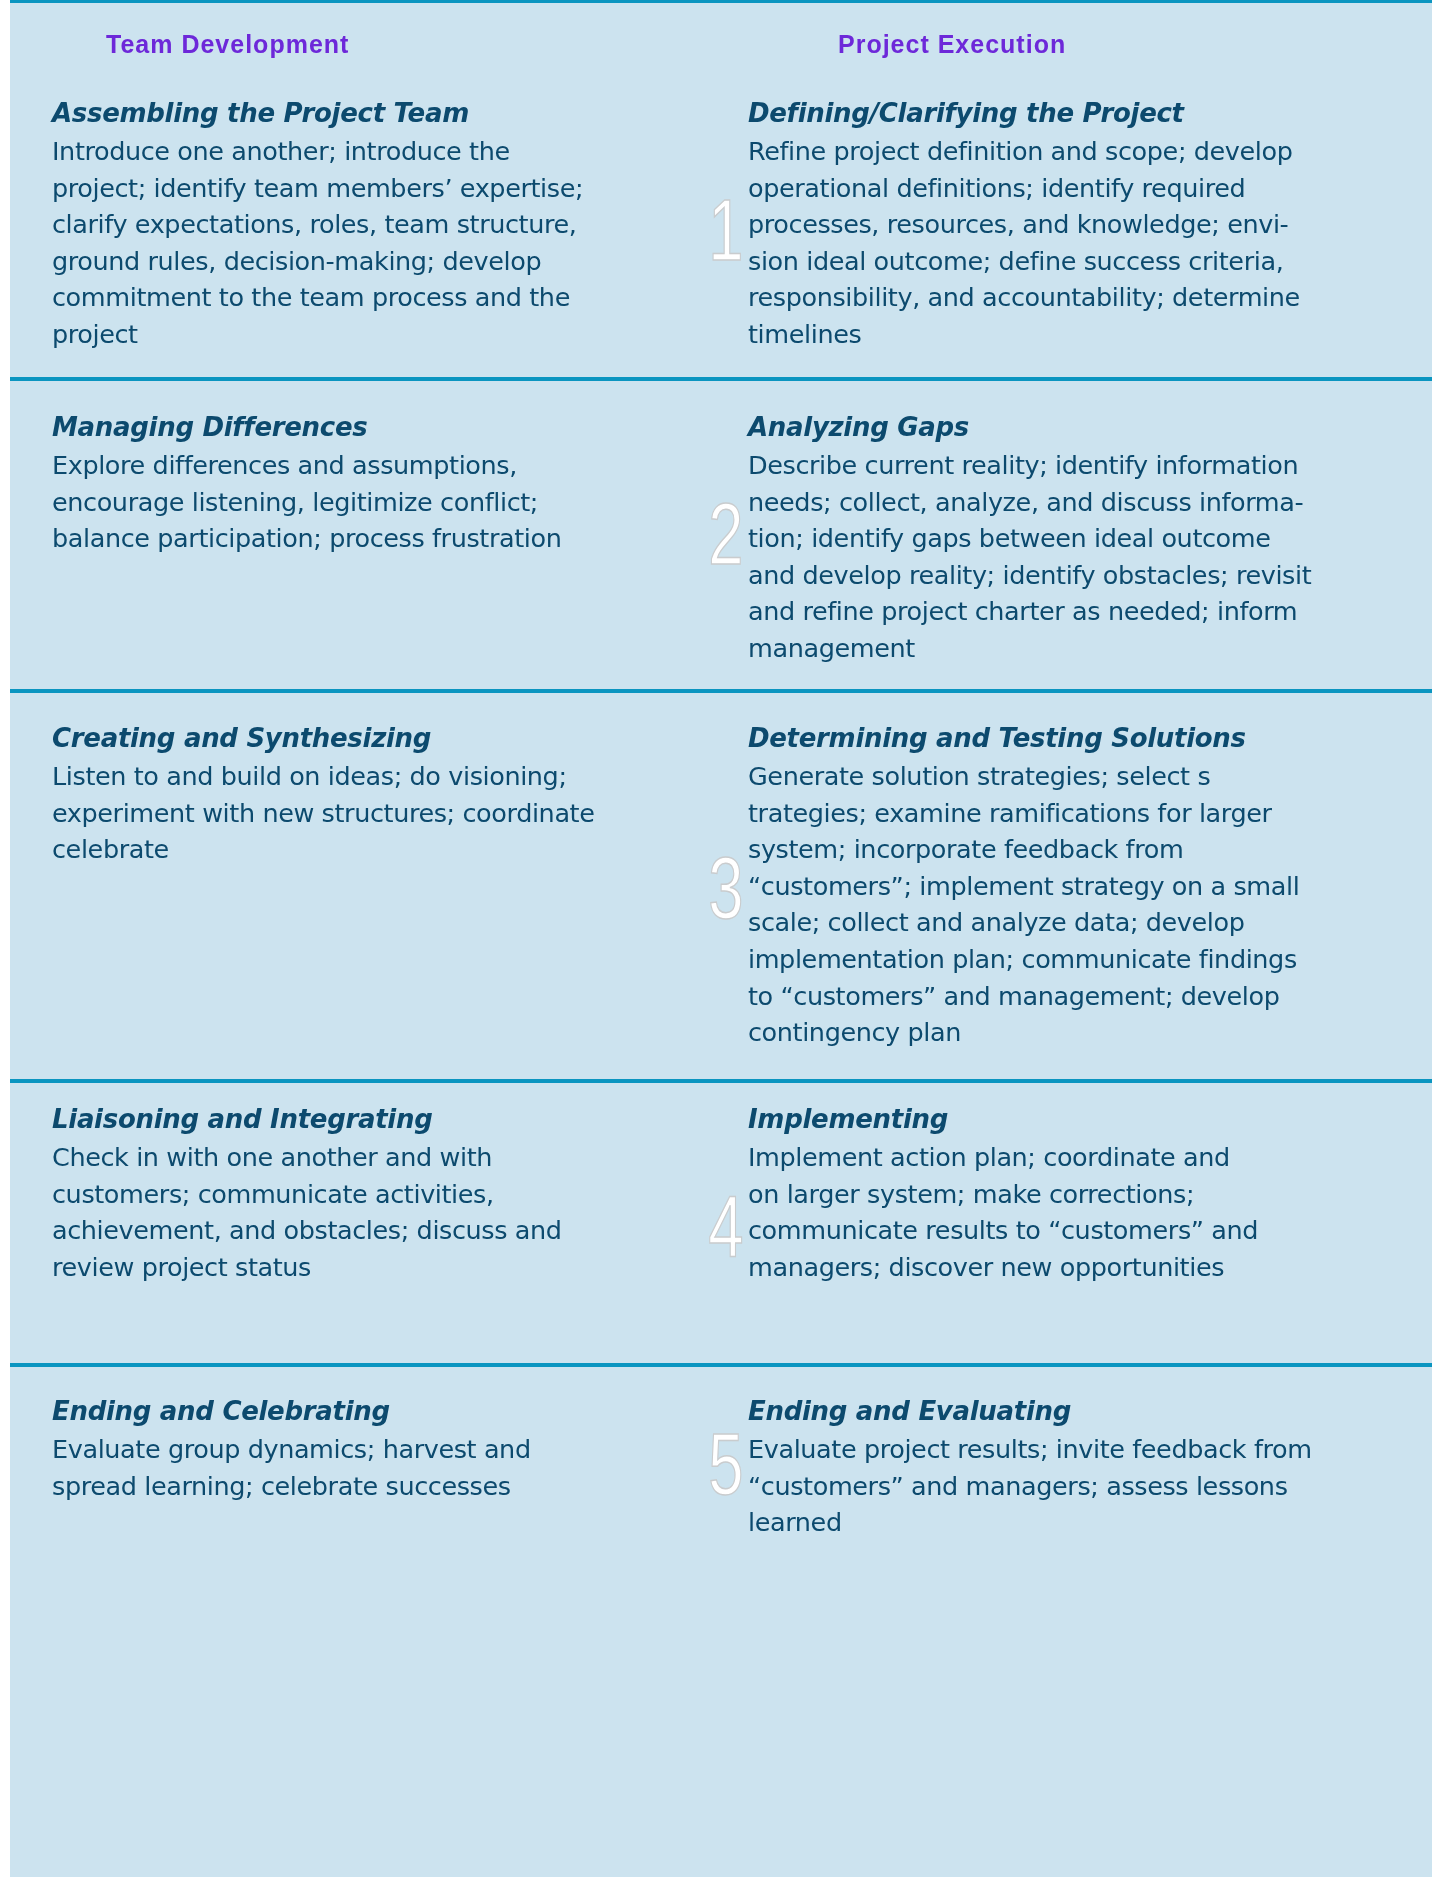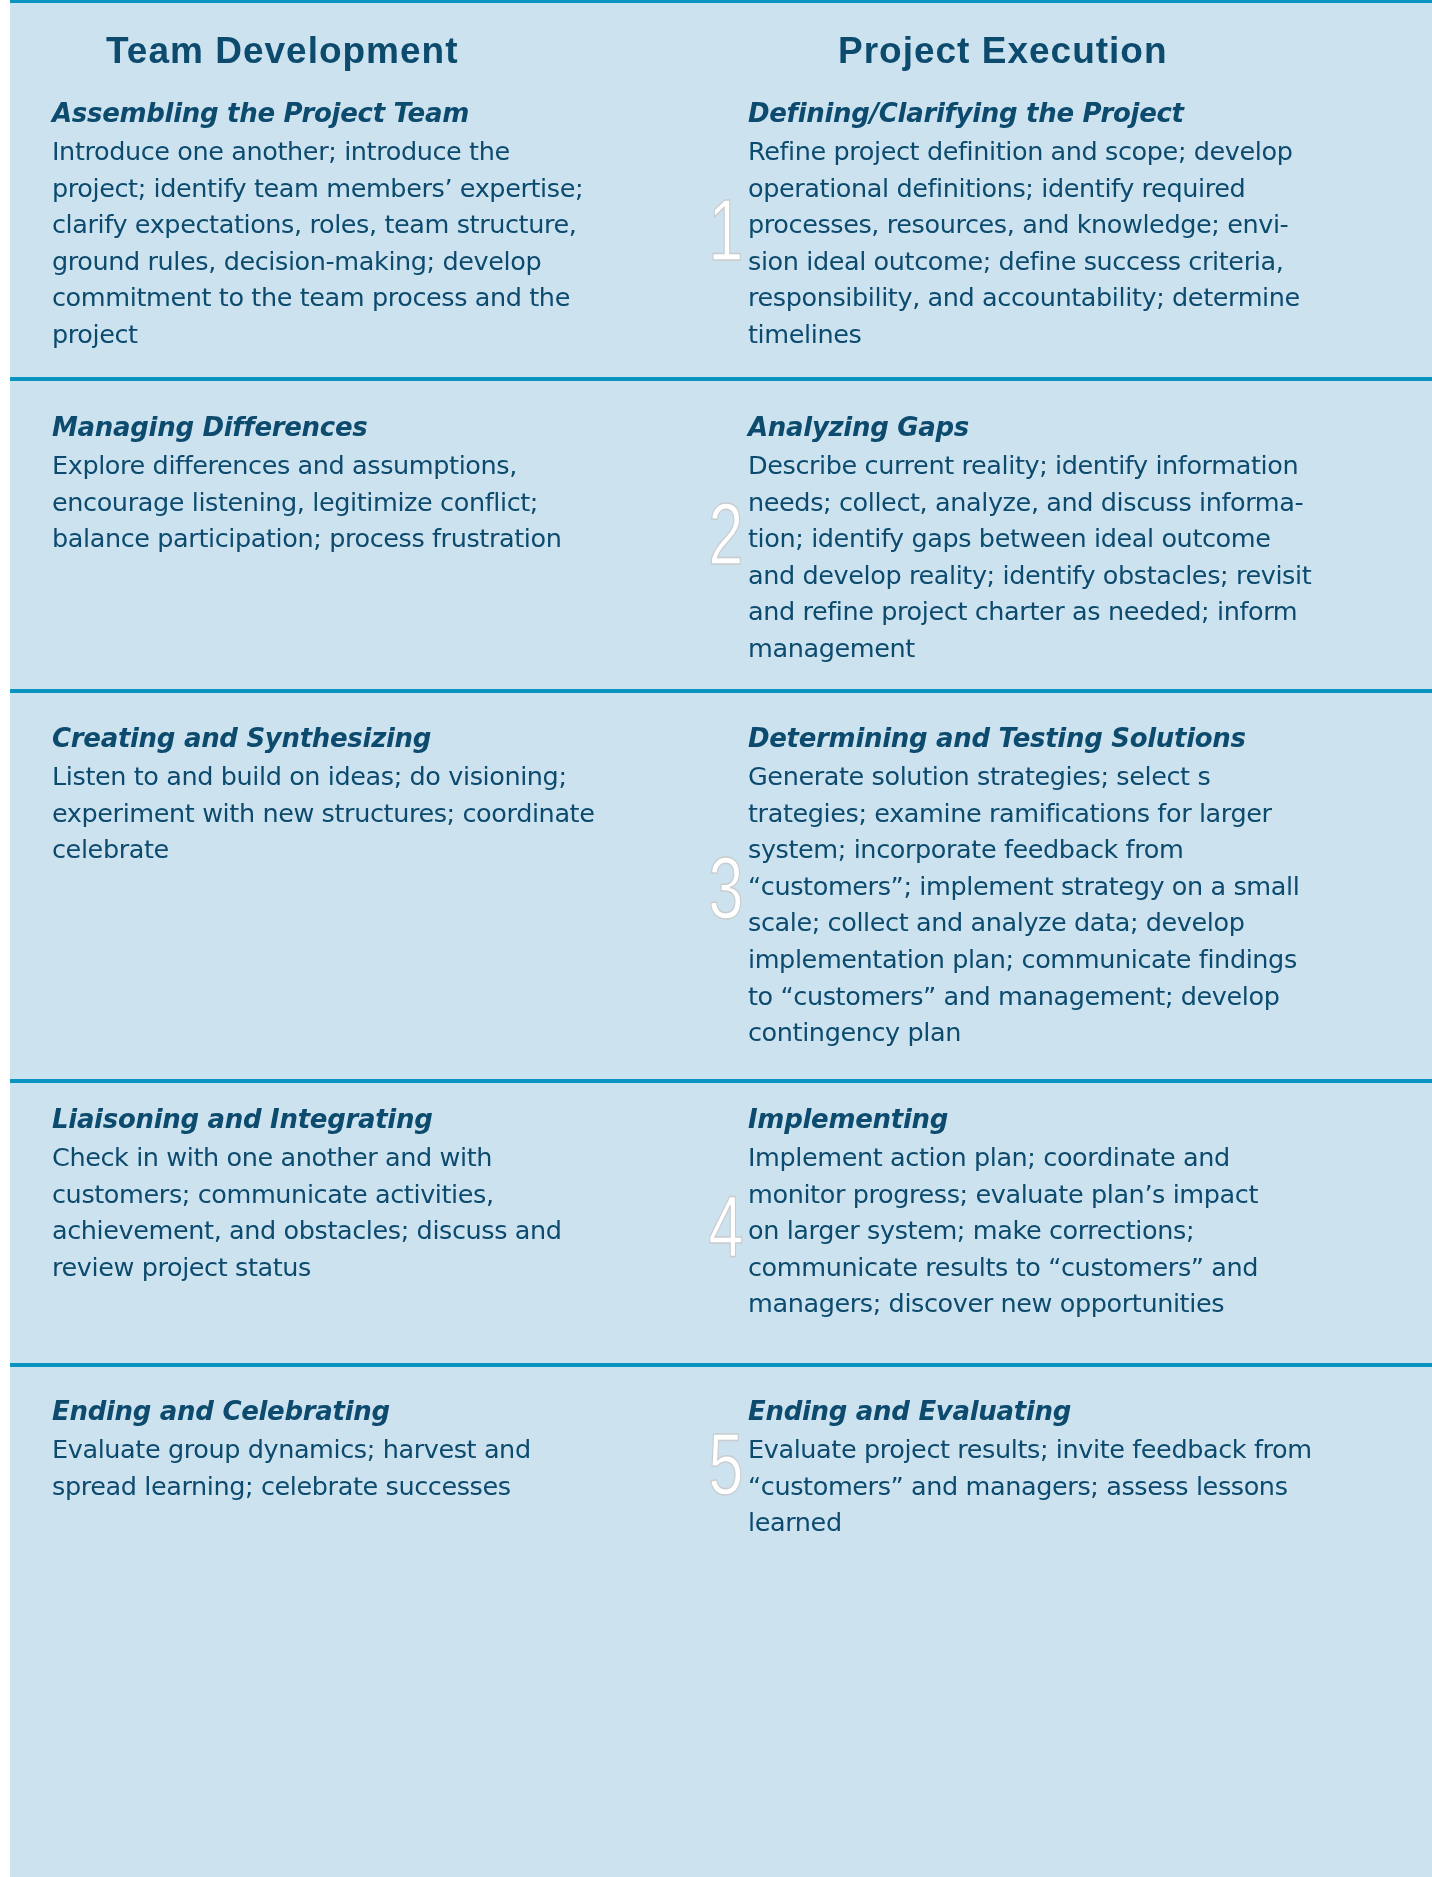--- a/index.html
+++ b/index.html
@@ -22,22 +22,22 @@
     height: 1877px;
     background: #cce3ef;
     border-top: 3px solid #0a95c0;
     box-sizing: border-box;
   }
   .col-header {
     position: absolute;
     top: 30px;
     font-family: "Liberation Sans", sans-serif;
     font-weight: bold;
-    font-size: 37px;
-    color: #0c4a6e;
+    font-size: 25px;
+    color: #6d28d9;
     letter-spacing: 1px;
     white-space: nowrap;
   }
   .col-header.left { left: 106px; }
   .col-header.right { left: 838px; }
 
   .divider {
     position: absolute;
     left: 10px;
     width: 1422px;
@@ -174,21 +174,20 @@
     <span>customers; communicate activities,</span>
     <span>achievement, and obstacles; discuss and</span>
     <span>review project status</span>
   </div>
 </div>
 <div class="numeral" style="top:1183px">4</div>
 <div class="block right-block" style="top:1101px">
   <div class="title">Implementing</div>
   <div class="body">
     <span>Implement action plan; coordinate and</span>
-    <span>monitor progress; evaluate plan’s impact</span>
     <span>on larger system; make corrections;</span>
     <span>communicate results to “customers” and</span>
     <span>managers; discover new opportunities</span>
   </div>
 </div>
 
 <div class="block left-block" style="top:1393px">
   <div class="title">Ending and Celebrating</div>
   <div class="body">
     <span>Evaluate group dynamics; harvest and</span>

